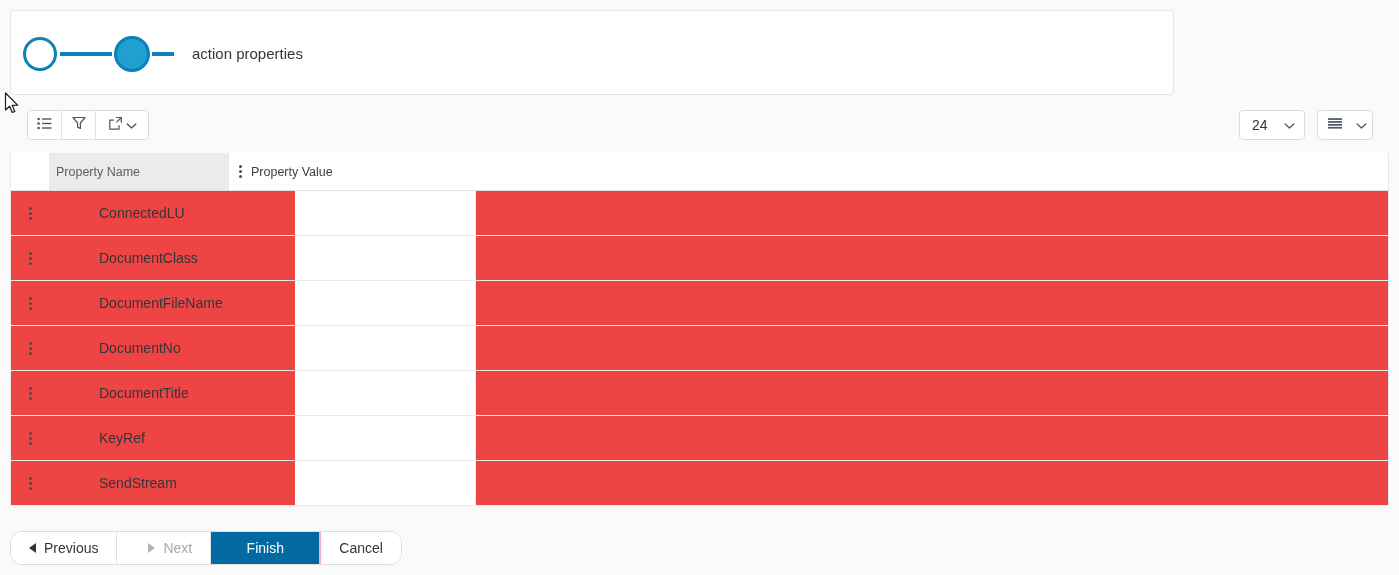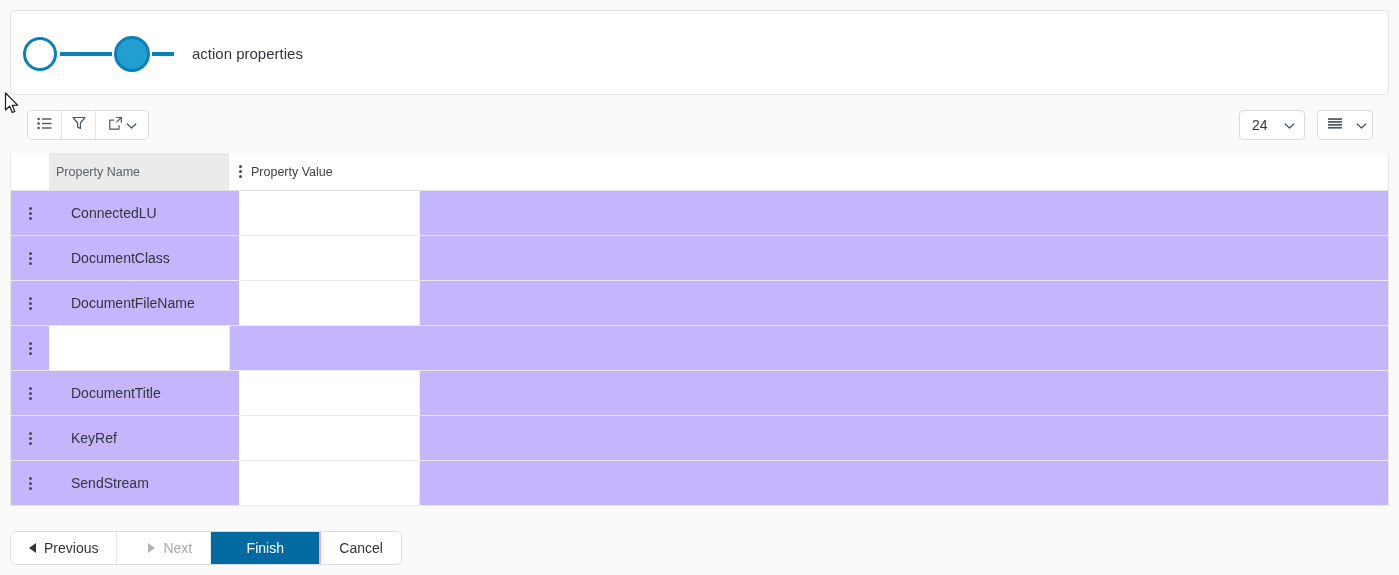--- a/index.html
+++ b/index.html
@@ -15,21 +15,21 @@
     position: relative;
     width: 1399px;
     height: 575px;
     background: #fafafa;
   }
 
   
   .wizard-card {
     position: absolute;
     left: 10px; top: 10px;
-    width: 1379px; height: 85px;
+    width: 1164px; height: 85px;
     background: #ffffff;
     border: 1px solid #e5e5e5;
     border-radius: 4px;
   }
   .wizard-steps {
     position: absolute;
     left: 12px; top: 0;
     height: 85px;
     display: flex;
     align-items: center;
@@ -140,22 +140,23 @@
   .th-value {
     flex: 1 1 auto;
     display: flex; align-items: center;
     font-size: 12.5px;
     color: #404040;
   }
 
   .trow {
     display: flex;
     height: 45px;
-    background: #c4b5fd;
+    background: #ef4444;
     border-bottom: 1px solid #eaeaea;
+    gap: 28px;
   }
   .td-kebab {
     width: 38px; flex: none;
     display: flex; align-items: center; justify-content: center;
     cursor: pointer;
   }
   .td-name {
     width: 190px; flex: none;
     display: flex; align-items: center;
     padding-left: 22px;
@@ -181,21 +182,21 @@
     background: #4a4a4a;
   }
 
   
   .footer {
     position: absolute;
     left: 10px; top: 531px;
     height: 34px;
     display: flex;
     border: 1px solid #dcdcdc;
-    border-radius: 6px;
+    border-radius: 12px;
     overflow: hidden;
     background: #ffffff;
   }
   .fbtn {
     height: 32px;
     display: flex; align-items: center; justify-content: center;
     gap: 8px;
     padding: 0 18px;
     font-size: 14px;
     color: #32363a;
@@ -378,20 +379,21 @@
           <div class="td-fill"></div>
         </div>
         <div class="trow">
           <div class="td-kebab">
             <span class="kebab">
               <i></i>
               <i></i>
               <i></i>
             </span>
           </div>
+          <div class="td-name">DocumentNo</div>
           <div class="td-value"></div>
           <div class="td-fill"></div>
         </div>
         <div class="trow">
           <div class="td-kebab">
             <span class="kebab">
               <i></i>
               <i></i>
               <i></i>
             </span>

